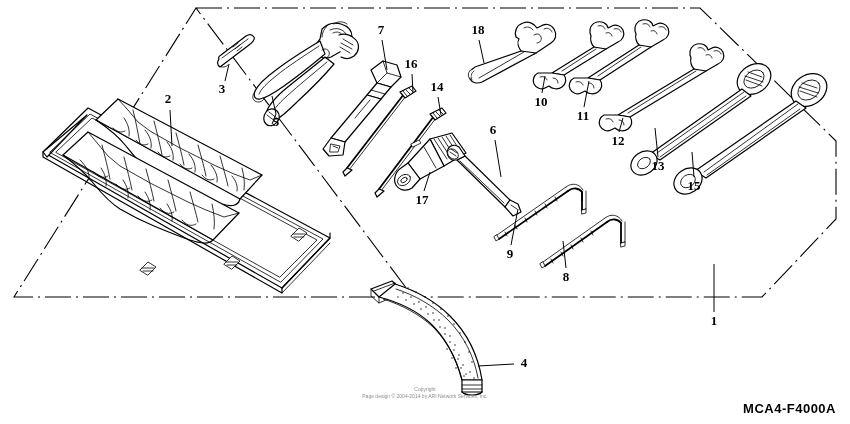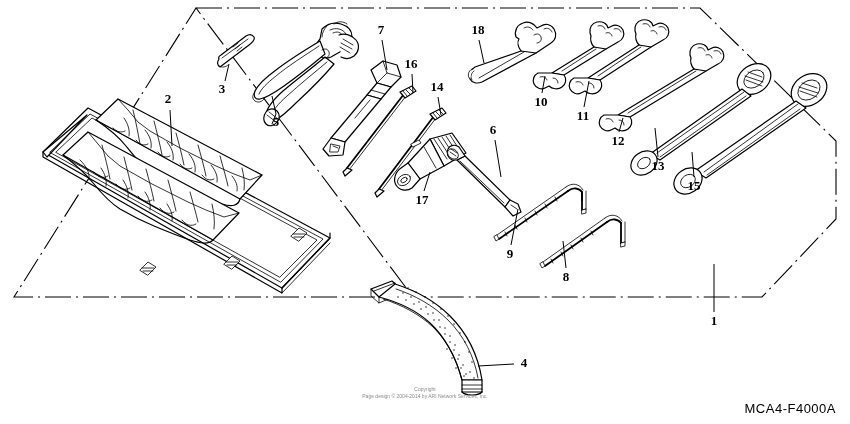--- a/index.html
+++ b/index.html
@@ -22,21 +22,21 @@
     stroke-dasharray:26 5 2 5;
   }
   .ln{stroke:#000;fill:none;stroke-width:1.2;stroke-linejoin:round;stroke-linecap:round;}
   .ln-thin{stroke:#000;fill:none;stroke-width:0.8;stroke-linejoin:round;stroke-linecap:round;}
   .ln-fat{stroke:#000;fill:none;stroke-width:1.8;stroke-linejoin:round;stroke-linecap:round;}
   .fillw{fill:#ffffff;}
   .fillk{fill:#000000;}
   .partnum{
     position:absolute;right:14px;bottom:8px;
     font-family:"Liberation Sans",sans-serif;
-    font-size:13px;font-weight:400;letter-spacing:0.5px;
+    font-size:13px;font-weight:700;letter-spacing:0.5px;
     white-space:nowrap;
   }
   .copyright{
     position:absolute;left:0;right:0;bottom:24px;
     text-align:center;
     font-family:"Liberation Sans",sans-serif;
     font-size:5px;color:#8d8d8d;line-height:1.45;
     pointer-events:none;
   }
   .copyright div{white-space:nowrap;}

